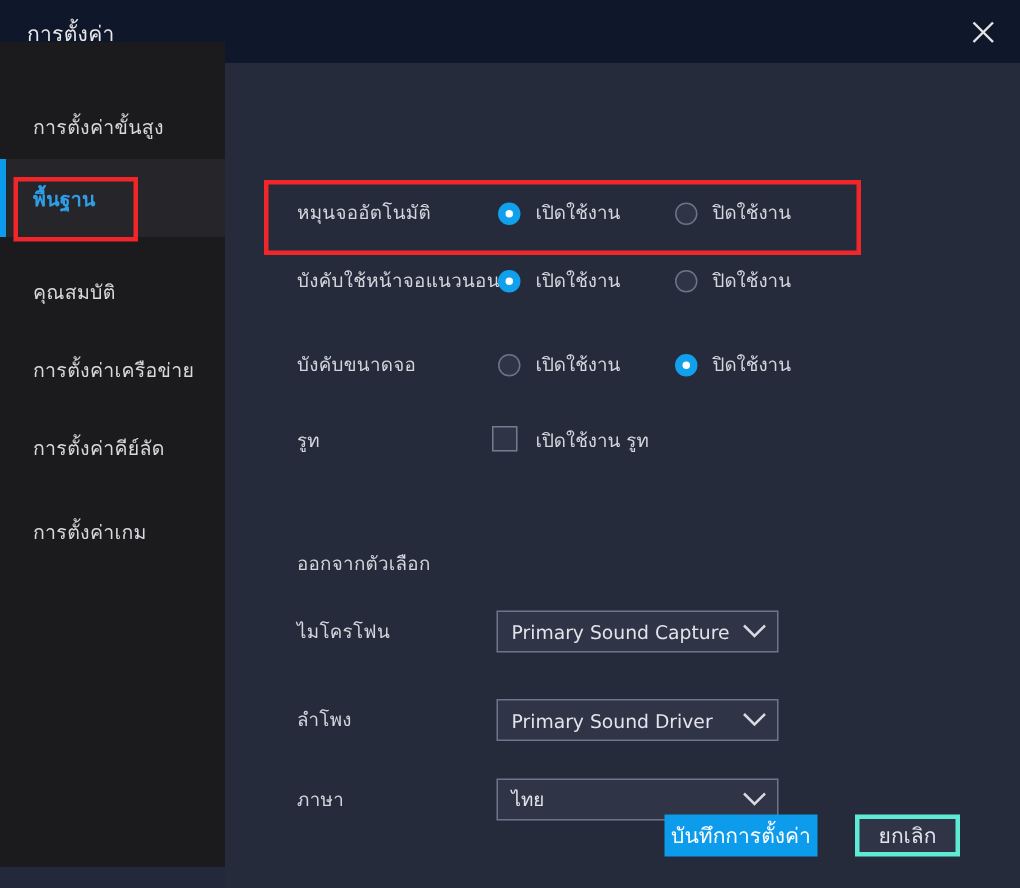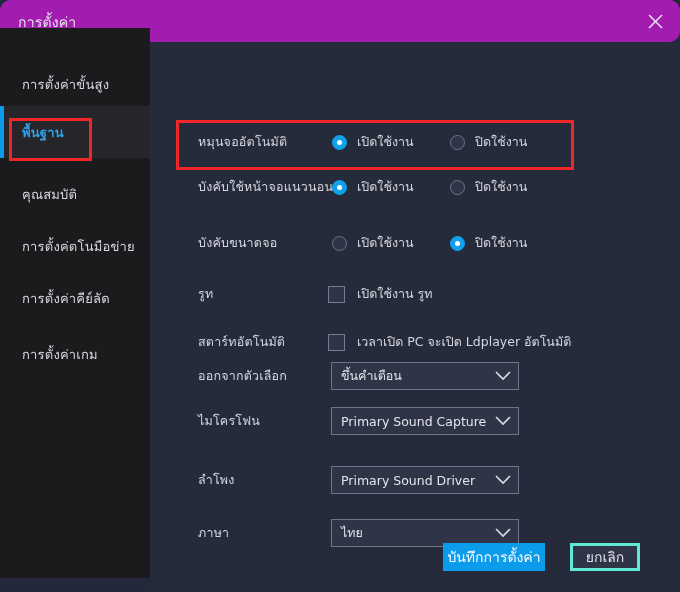--- a/index.html
+++ b/index.html
@@ -21,22 +21,21 @@
     background: #23283a;
     overflow: hidden;
   }
 
   
   .titlebar {
     position: absolute;
     left: 0; top: 0;
     width: 680px;
     height: 42px;
-    background: #a21caf;
-    border-radius: 11px;
+    background: #0f172a;
   }
   .titlebar-title {
     position: absolute;
     left: 18px; top: 11px;
     font-size: 14px;
     color: #e8e8ea;
     letter-spacing: .2px;
   }
   .close-btn {
     position: absolute;
@@ -154,21 +153,20 @@
     white-space: nowrap;
   }
 
   
   .check-wrap {
     position: absolute;
     left: 178px;
     top: 50%;
     transform: translateY(-50%);
     display: flex;
-    align-items: center;
     cursor: pointer;
   }
   .checkbox {
     width: 17px; height: 17px;
     box-sizing: border-box;
     background: #2f3446;
     border: 1px solid #767c90;
     flex: 0 0 auto;
   }
   .check-label {
@@ -271,21 +269,21 @@
         <span class="lbl">การตั้งค่าขั้นสูง</span>
       </div>
       <div class="side-item active" style="top: 78px;">
         <div class="accent"></div>
         <span class="lbl">พื้นฐาน</span>
       </div>
       <div class="side-item" style="top: 140px;">
         <span class="lbl">คุณสมบัติ</span>
       </div>
       <div class="side-item" style="top: 192px;">
-        <span class="lbl">การตั้งค่ตโนมือข่าย</span>
+        <span class="lbl">การตั้งค่าเครือข่าย</span>
       </div>
       <div class="side-item" style="top: 244px;">
         <span class="lbl">การตั้งค่าคีย์ลัด</span>
       </div>
       <div class="side-item" style="top: 300px;">
         <span class="lbl">การตั้งค่าเกม</span>
       </div>
     </div>
 
   <div class="main" id="main-panel">
@@ -323,36 +321,23 @@
         </div>
       </div>
       <div class="row" style="top: 235px;">
         <div class="row-label">รูท</div>
         <div class="check-wrap">
           <span class="checkbox"></span>
           <span class="check-label">เปิดใช้งาน รูท</span>
         </div>
       </div>
       <div class="row" style="top: 283px;">
-        <div class="row-label">สตาร์ทอัตโนมัติ</div>
-        <div class="check-wrap">
-          <span class="checkbox"></span>
-          <span class="check-label">เวลาเปิด PC จะเปิด Ldplayer อัตโนมัติ</span>
-        </div>
       </div>
       <div class="row" style="top: 317px;">
         <div class="row-label">ออกจากตัวเลือก</div>
-        <div class="select">
-          <span class="select-value">ขึ้นคำเตือน</span>
-          <span class="select-arrow">
-            <svg width="16" height="10" viewBox="0 0 16 10">
-              <polyline points="1,1 8,8 15,1" fill="none" stroke="#d7d9e0" stroke-width="1.7"></polyline>
-            </svg>
-          </span>
-        </div>
       </div>
       <div class="row" style="top: 362px;">
         <div class="row-label">ไมโครโฟน</div>
         <div class="select">
           <span class="select-value">Primary Sound Capture Dri</span>
           <span class="select-arrow">
             <svg width="16" height="10" viewBox="0 0 16 10">
               <polyline points="1,1 8,8 15,1" fill="none" stroke="#d7d9e0" stroke-width="1.7"></polyline>
             </svg>
           </span>

